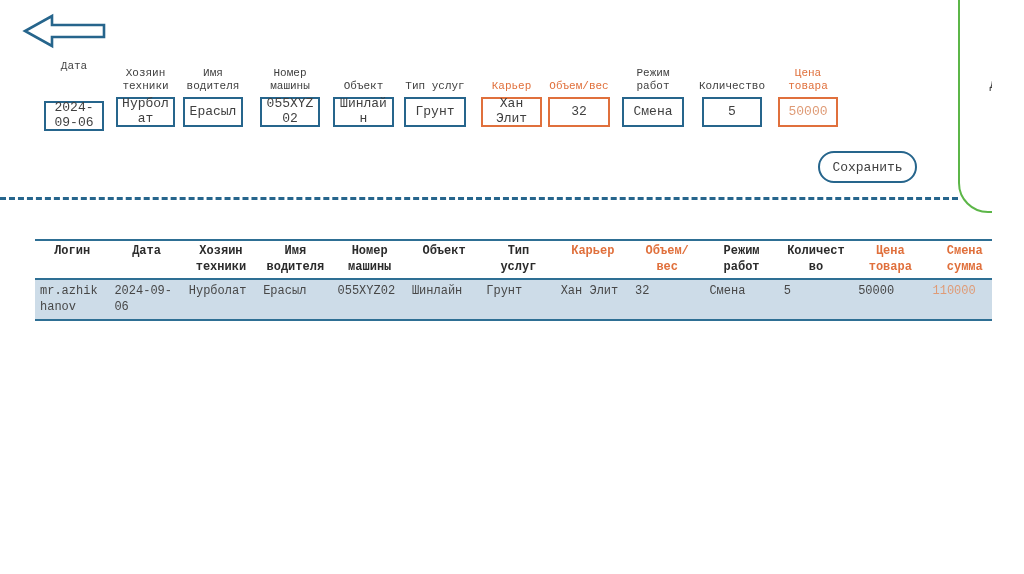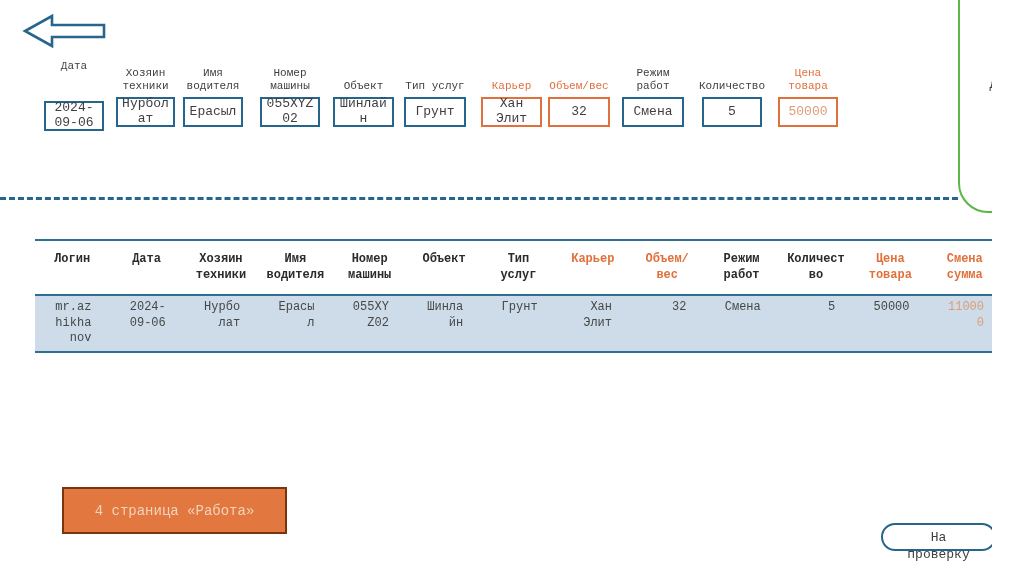--- a/index.html
+++ b/index.html
@@ -48,28 +48,28 @@
     position:absolute;left:955px;top:52px;width:100px;text-align:center;
     font-size:13px;line-height:22px;color:#3f3f3f;
   }
   
   #work-table{
     position:absolute;left:35px;top:239px;width:967px;
     border-collapse:collapse;table-layout:fixed;
   }
   #work-table th{
     border-top:2px solid #2e6f94;border-bottom:2px solid #2e6f94;
-    padding:11px 5px;font-size:12px;font-weight:bold;color:#2b2b2b;
+    padding:3px 5px;font-size:12px;font-weight:bold;color:#2b2b2b;
     text-align:center;vertical-align:top;line-height:1.3;
     overflow-wrap:break-word;word-break:break-word;background:#fff;
   }
   #work-table th.accent{color:#e0703c;}
   #work-table td{
     background:#cddce8;border-bottom:2px solid #2e6f94;
-    padding:4px 18px;font-size:12px;color:#474747;text-align:right;
+    padding:4px 5px;font-size:12px;color:#474747;text-align:left;
     vertical-align:top;line-height:1.3;height:28px;
     overflow-wrap:break-word;word-break:break-word;
   }
   #work-table td.accent-muted{color:#df9b76;}
   
   #page-btn{
     position:absolute;left:62px;top:487px;width:225px;height:47px;box-sizing:border-box;
     background:#e2773f;border:2px solid #7a350e;display:flex;align-items:center;
     justify-content:center;font-size:14px;color:#f2d3bb;cursor:pointer;font-family:inherit;
   }
@@ -123,20 +123,21 @@
       <div class="field" style="left: 697px;">
         <div class="field-label">Количество</div>
         <div class="field-box" style="width: 60px;">5</div>
       </div>
       <div class="field" style="left: 773px;">
         <div class="field-label accent">Цена товара</div>
         <div class="field-box accent-border accent-muted" style="width: 60px;">50000</div>
       </div>
     </div>
 
+  <button id="save-btn" class="pill-btn">Сохранить</button>
 
   <div id="divider"></div>
 
   <div id="note-box"></div>
   <div id="note-text">
     <div>Про</div>
     <div>данн</div>
     <div>пр</div>
   </div>
 
@@ -170,19 +171,15 @@
           <td>Хан Элит</td>
           <td>32</td>
           <td>Смена</td>
           <td>5</td>
           <td>50000</td>
           <td class="accent-muted">110000</td>
         </tr>
       </tbody>
   </table>
 
-  <button id="page-btn">4 страница «Работа»</button>
 
-  <button id="review-btn" class="pill-btn">
-    <span class="pill-label">На проверку</span>
-  </button>
 
 </div>
 
 </body></html>

